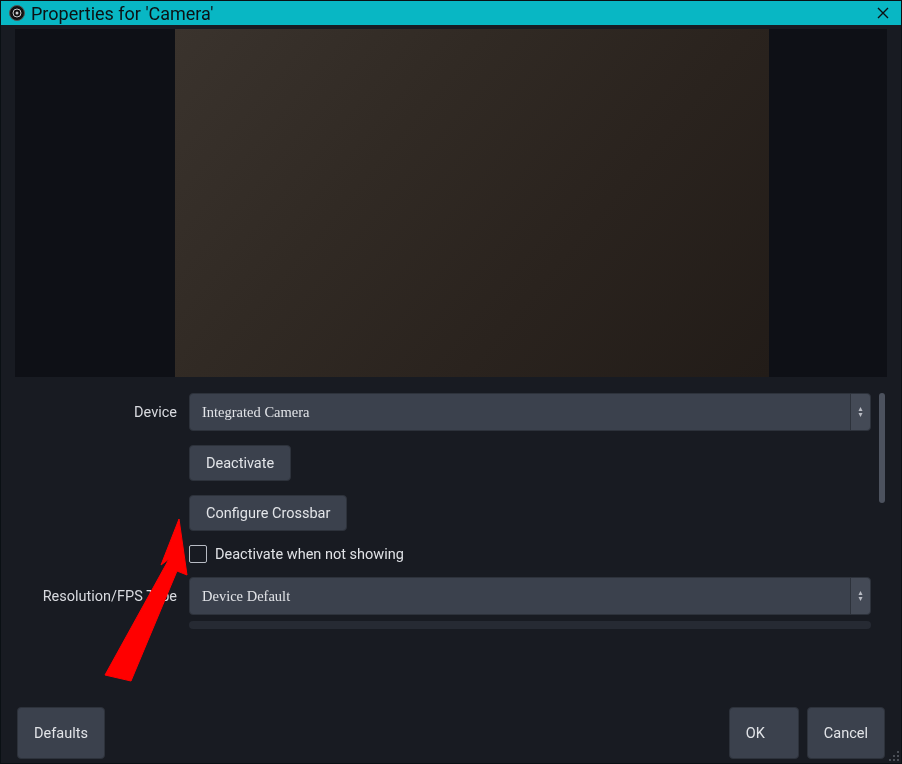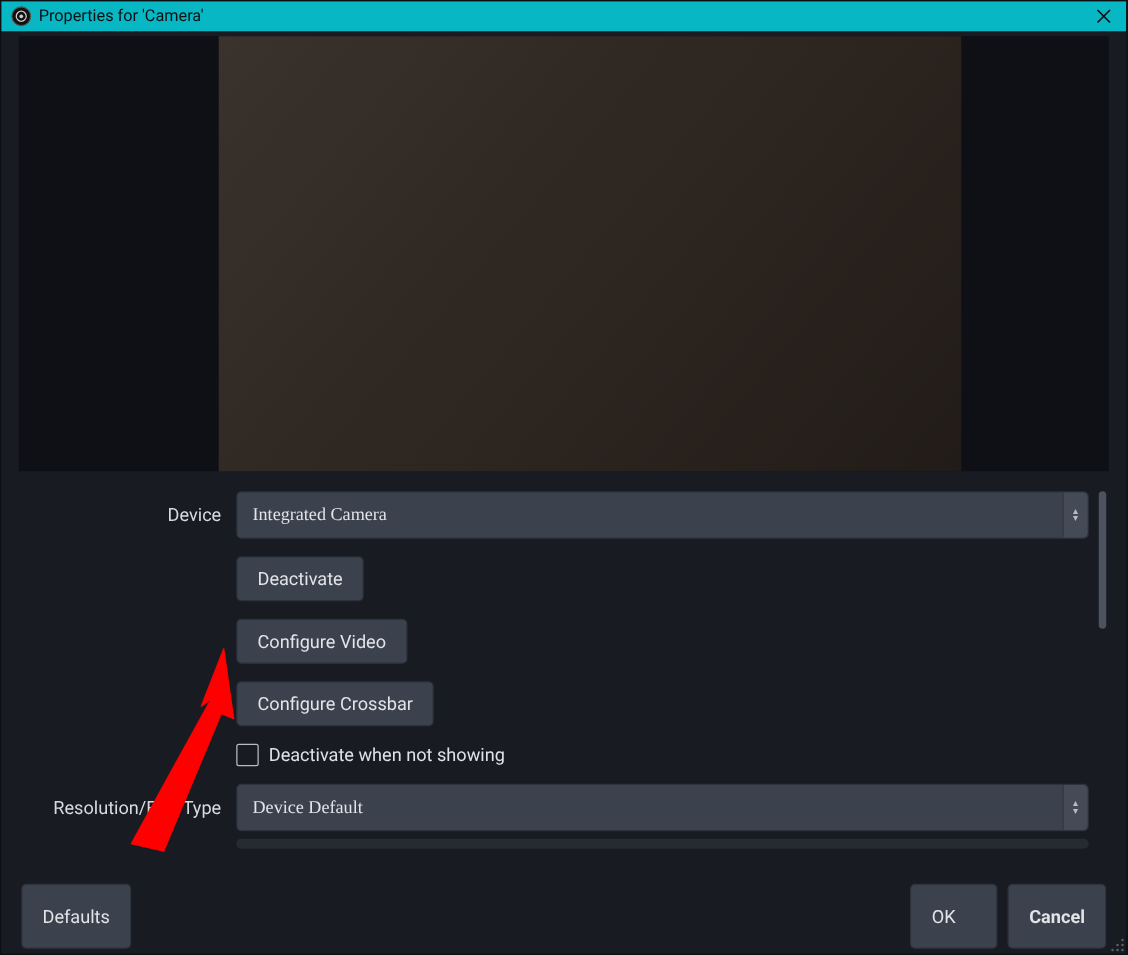--- a/index.html
+++ b/index.html
@@ -26,21 +26,21 @@
     width: 16px; height: 16px;
     border-radius: 50%;
     background: #111;
     border: 1px solid #555;
     margin-right: 6px;
     display: inline-flex;
     align-items: center;
     justify-content: center;
   }
   .app-icon svg { width: 10px; height: 10px; }
-  .title-text { font-size: 13px; color: #0c1114; }
+  .title-text { font-size: 18px; color: #0c1114; }
   .close-x {
     margin-left: auto;
     font-size: 16px;
     cursor: pointer;
     padding: 0 4px;
     color: #0c1114;
   }
   .content {
     position: absolute;
     top: 24px; left: 0; right: 0; bottom: 60px;
@@ -151,21 +151,21 @@
     position: absolute;
     left: 0; right: 0; bottom: 0;
     height: 60px;
     padding: 0 16px;
     display: flex;
     align-items: center;
     border-top: 0;
   }
   .footer .btn { height: 52px; min-width: 70px; }
   .footer .spacer { flex: 1; }
-  .footer .btn + .btn { margin-left: 8px; font-weight: bold; }
+  .footer .btn + .btn { margin-left: 8px; }
   .resize-grip {
     position: absolute;
     right: 0;
     bottom: 0;
     width: 14px;
     height: 14px;
     opacity: .6;
     pointer-events: none;
   }
   
@@ -221,28 +221,20 @@
 
     <div class="form-row">
       <div class="label-col"></div>
       <div class="field-col">
         <div class="btn">
           <span>Deactivate</span>
         </div>
       </div>
     </div>
 
-    <div class="form-row">
-      <div class="label-col"></div>
-      <div class="field-col">
-        <div class="btn">
-          <span>Configure Video</span>
-        </div>
-      </div>
-    </div>
 
     <div class="form-row">
       <div class="label-col"></div>
       <div class="field-col">
         <div class="btn">
           <span>Configure Crossbar</span>
         </div>
       </div>
     </div>
 

